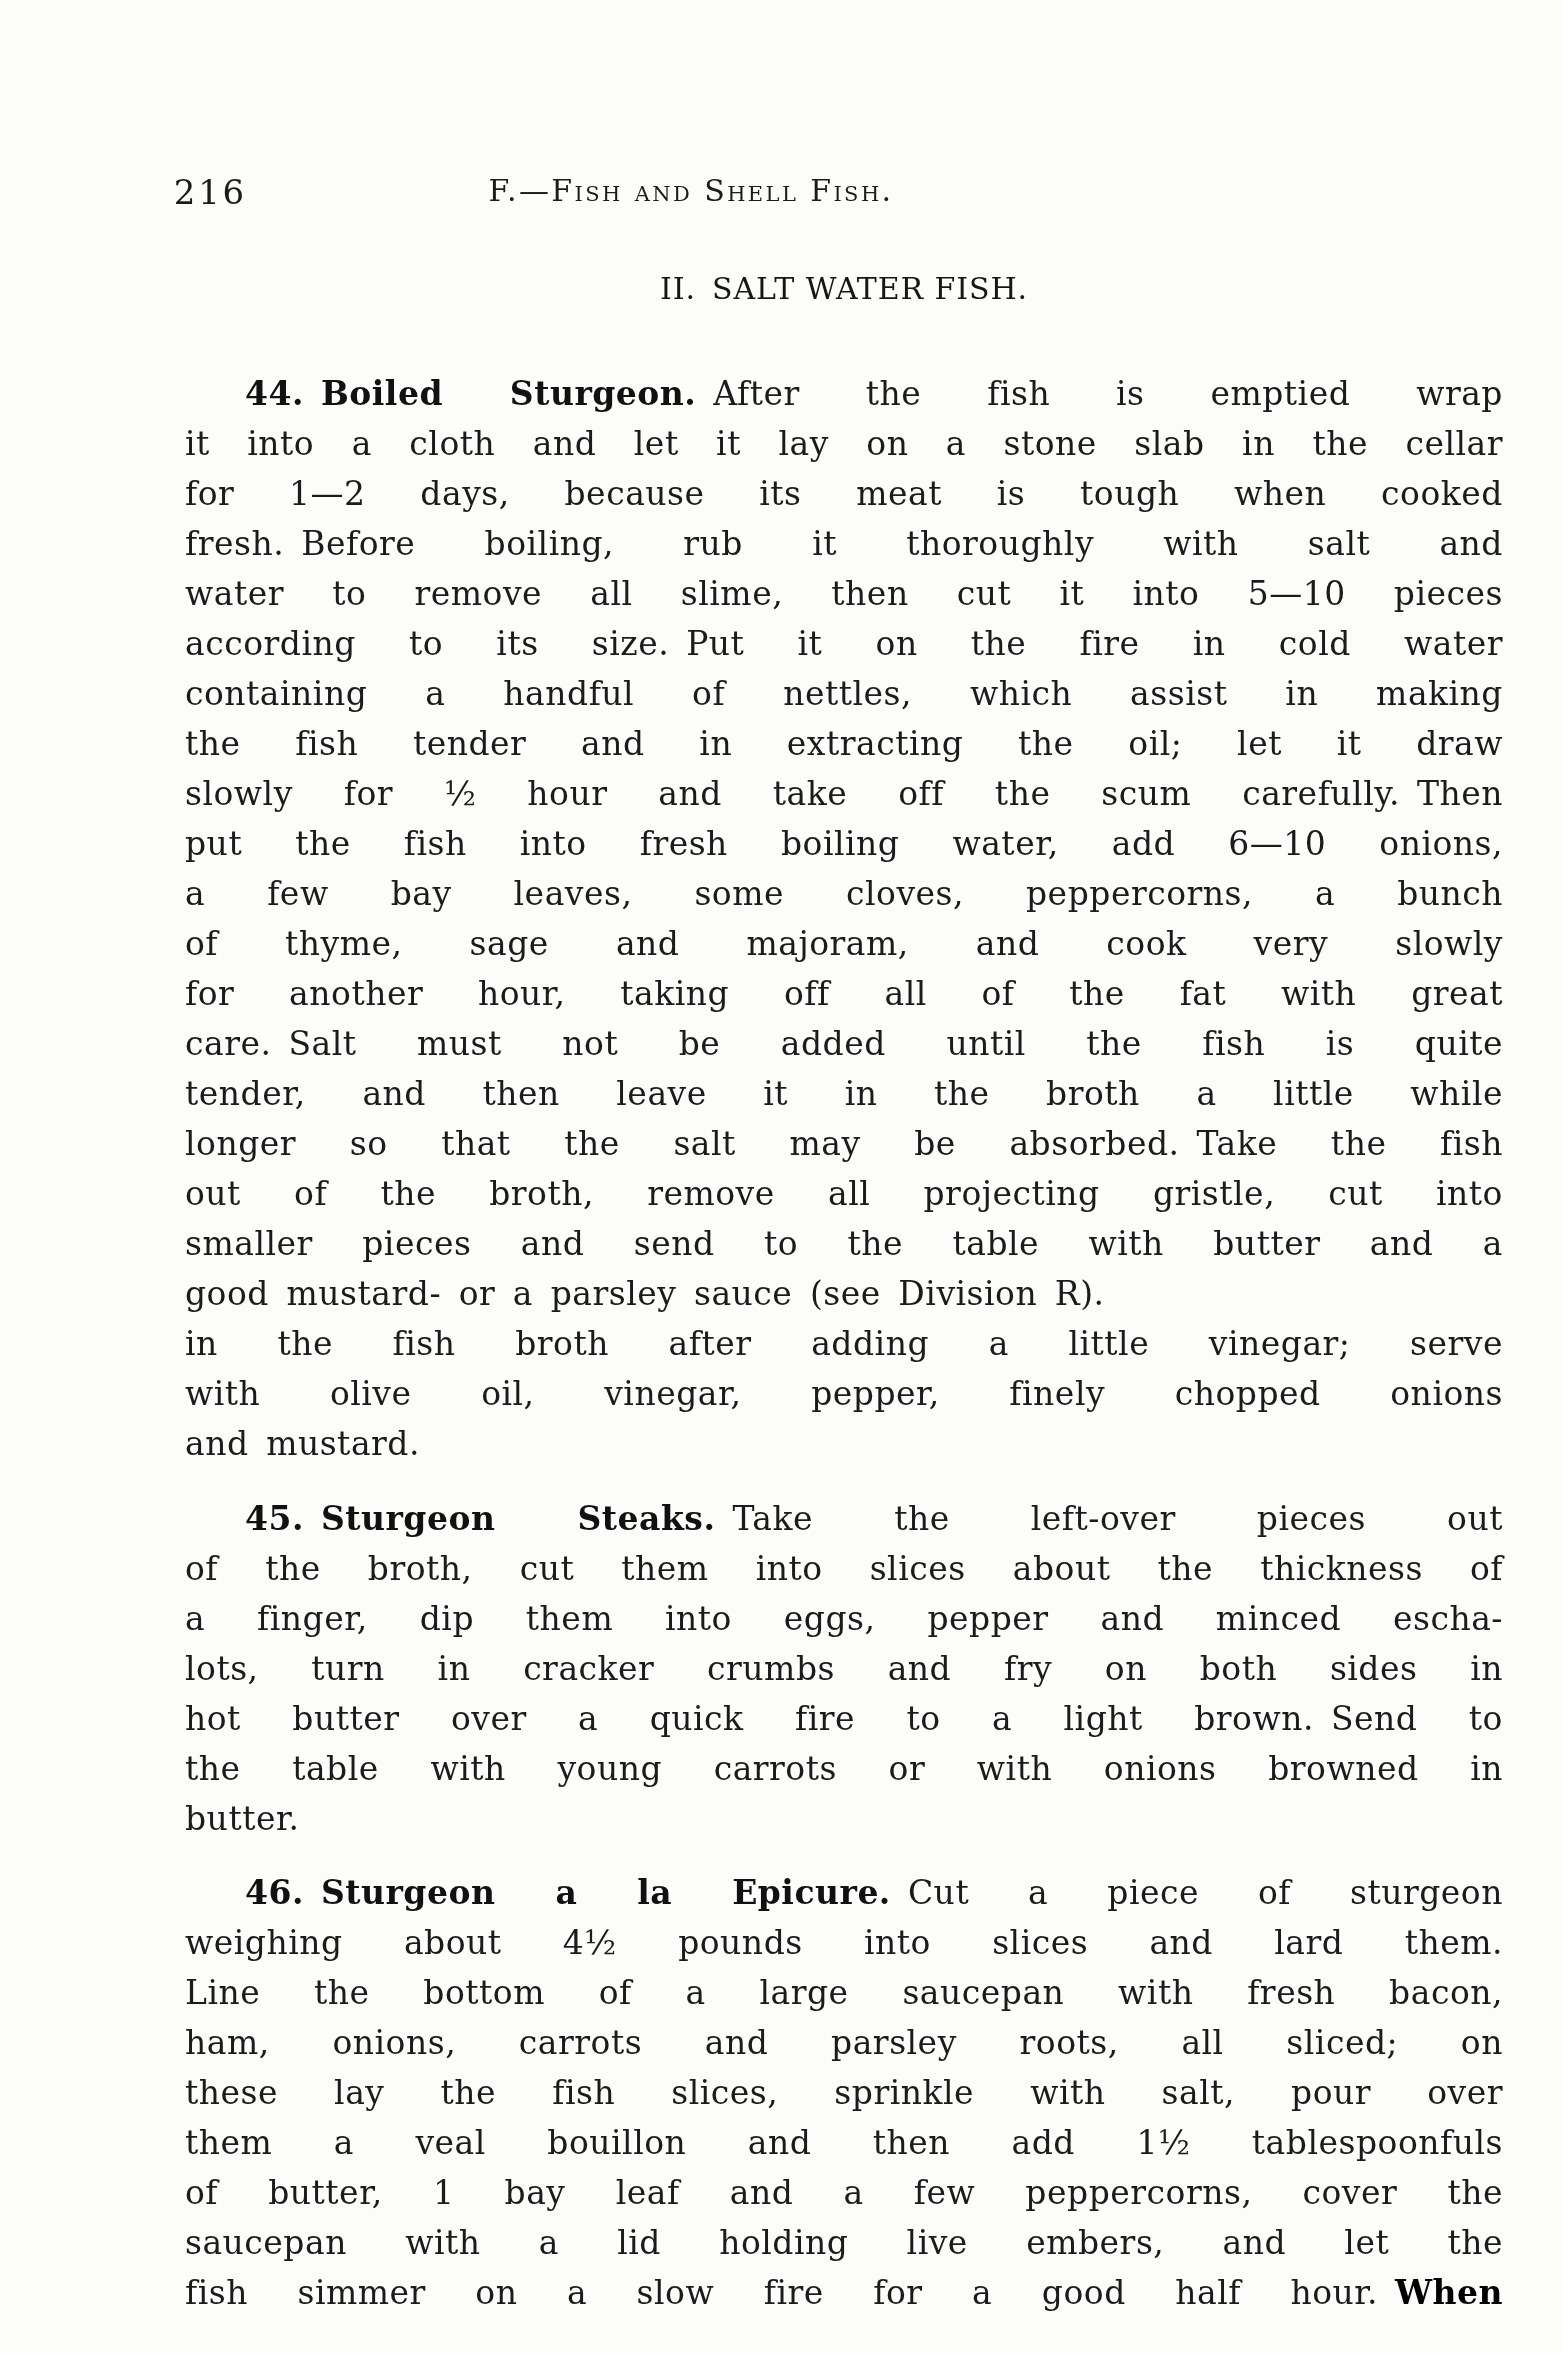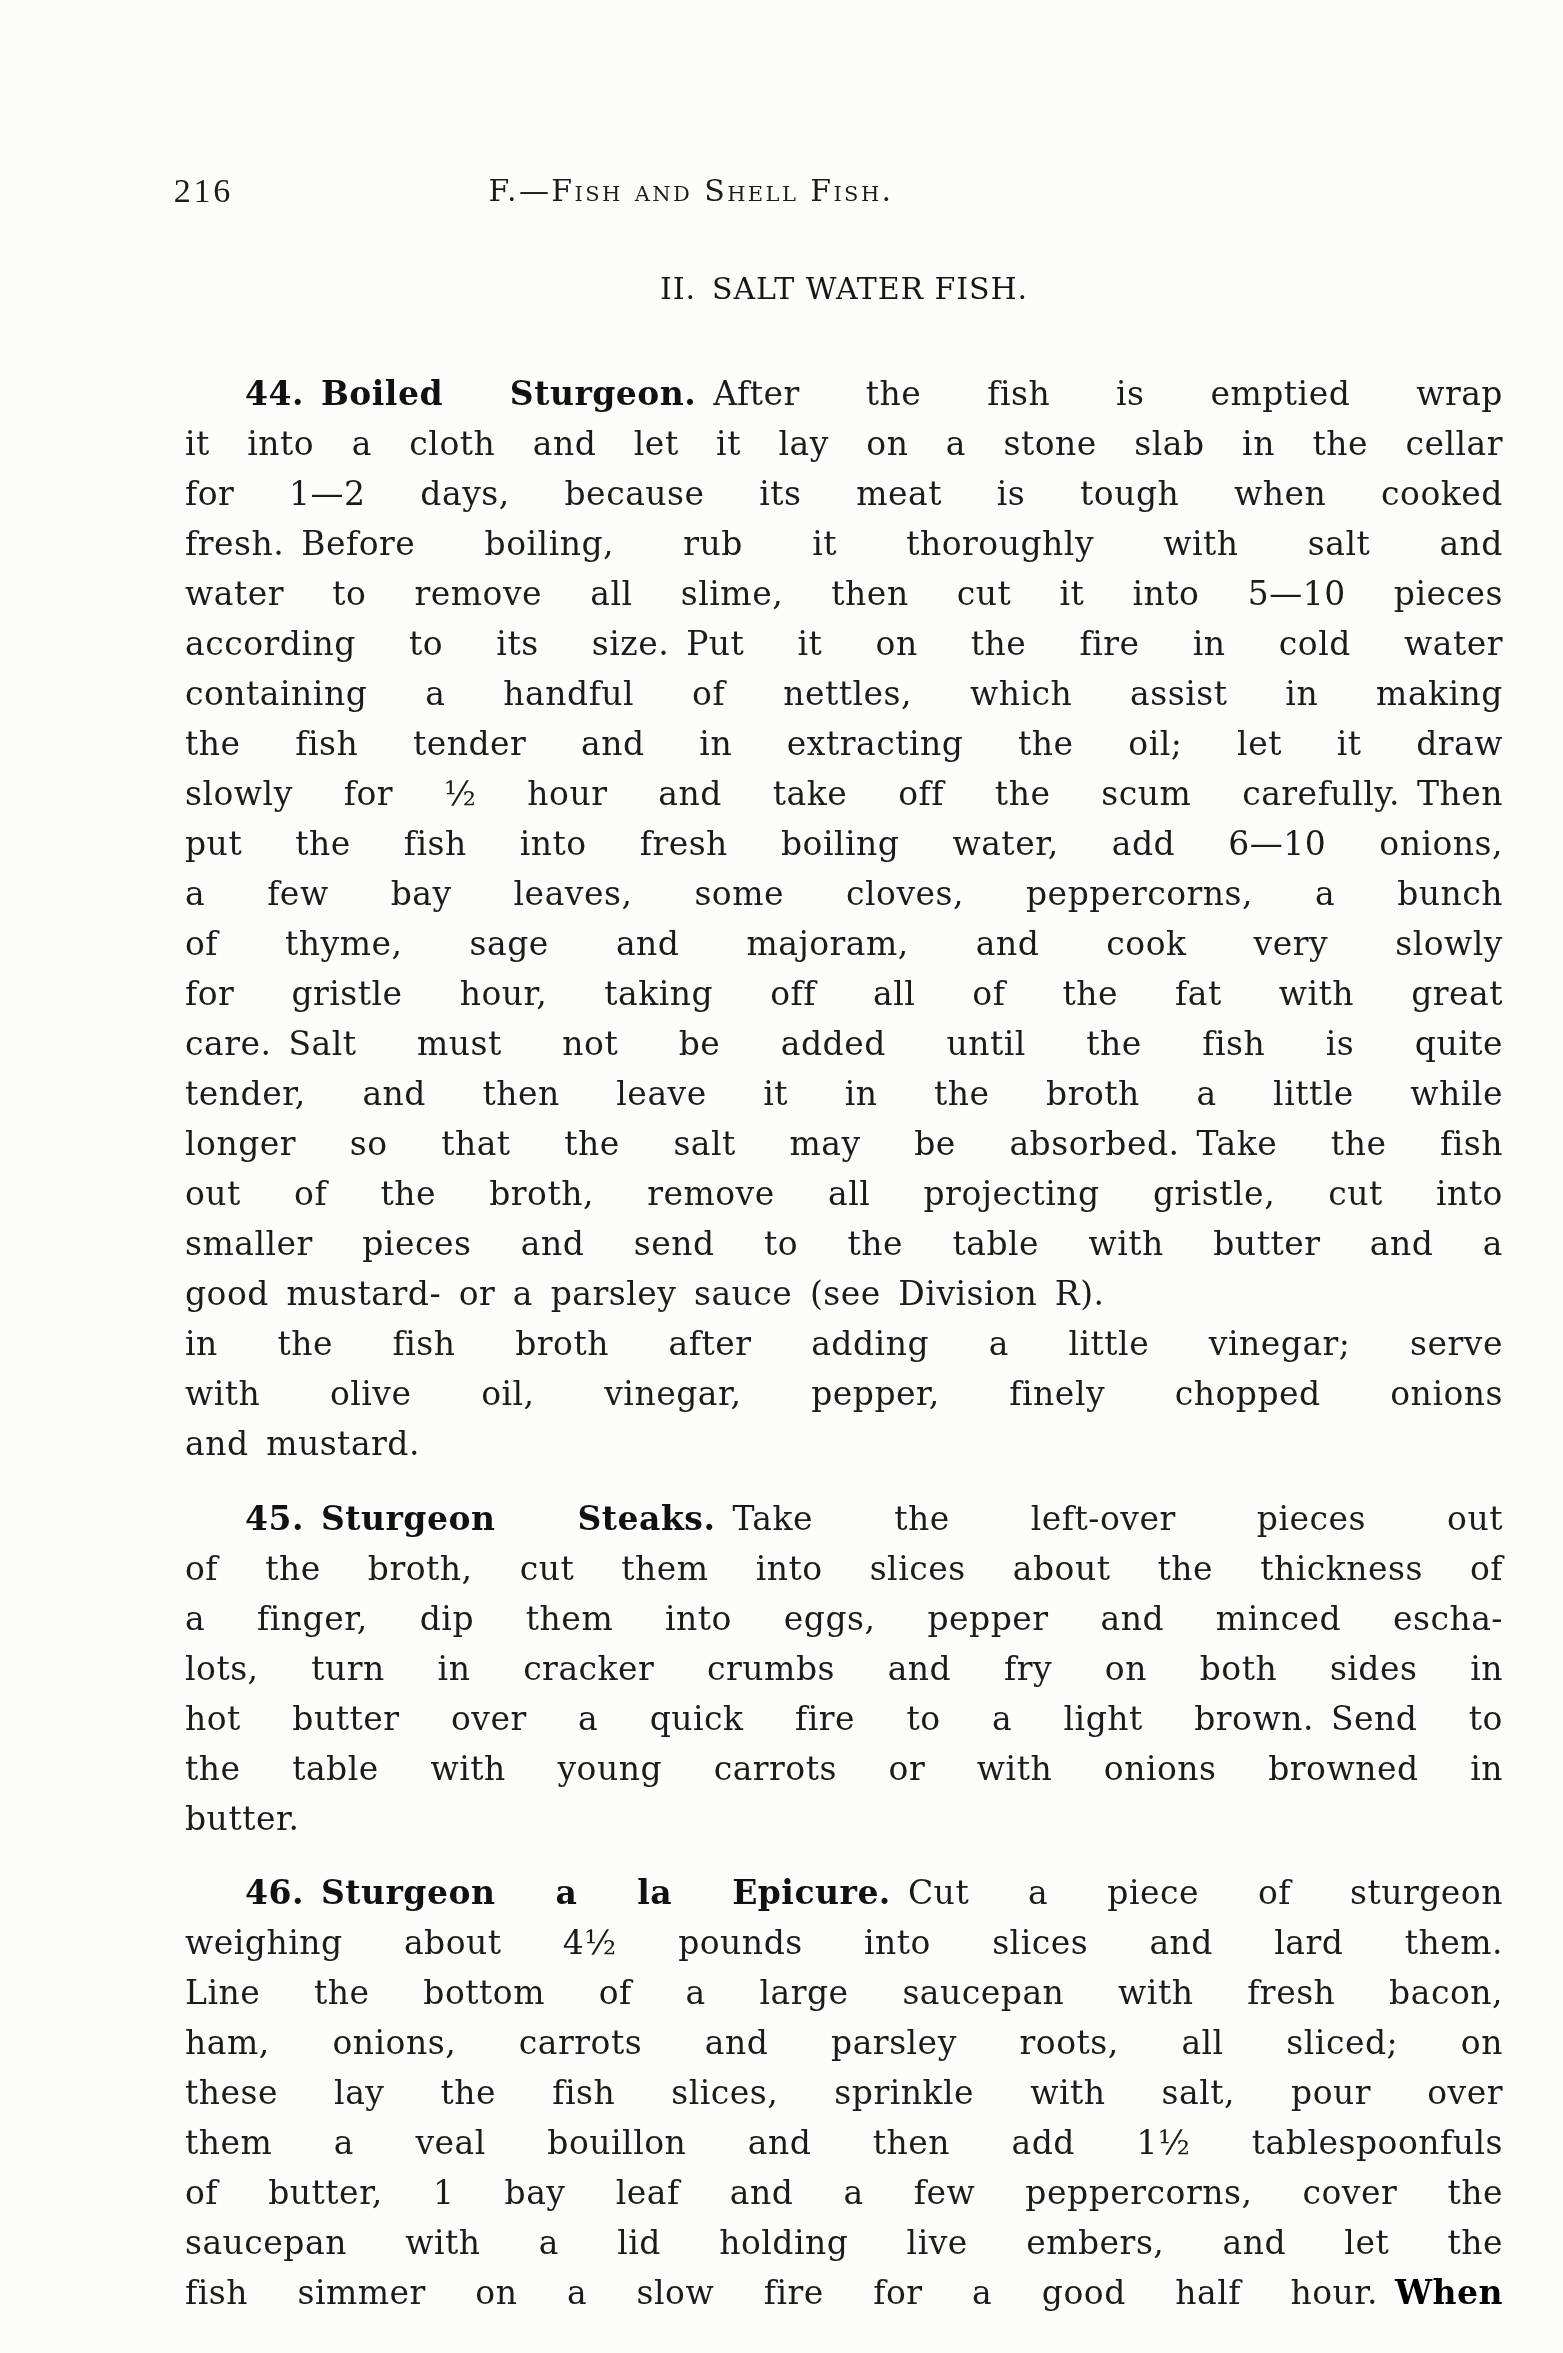--- a/index.html
+++ b/index.html
@@ -25,21 +25,20 @@
     position: relative;
     height: 42px;
     margin-bottom: 56px;
   }
   .page-number {
     position: absolute;
     left: -11.3px;
     top: 0;
     font-size: 34px;
     letter-spacing: 2.8px;
-    font-family: Liberation Serif, serif;
   }
   .head-title {
     position: absolute;
     left: 0;
     right: 306px;
     top: 0.9px;
     text-align: center;
     font-variant: small-caps;
     font-size: 30px;
     letter-spacing: 2.4px;
@@ -109,21 +108,21 @@
             <div class="line">for 1—2 days, because its meat is tough when cooked</div>
             <div class="line">fresh. Before boiling, rub it thoroughly with salt and</div>
             <div class="line">water to remove all slime, then cut it into 5—10 pieces</div>
             <div class="line">according to its size. Put it on the fire in cold water</div>
             <div class="line">containing a handful of nettles, which assist in making</div>
             <div class="line">the fish tender and in extracting the oil; let it draw</div>
             <div class="line">slowly for ½ hour and take off the scum carefully. Then</div>
             <div class="line">put the fish into fresh boiling water, add 6—10 onions,</div>
             <div class="line">a few bay leaves, some cloves, peppercorns, a bunch</div>
             <div class="line">of thyme, sage and majoram, and cook very slowly</div>
-            <div class="line">for gristle hour, taking off all of the fat with great</div>
+            <div class="line">for another hour, taking off all of the fat with great</div>
             <div class="line">care. Salt must not be added until the fish is quite</div>
             <div class="line">tender, and then leave it in the broth a little while</div>
             <div class="line">longer so that the salt may be absorbed. Take the fish</div>
             <div class="line">out of the broth, remove all projecting gristle, cut into</div>
             <div class="line">smaller pieces and send to the table with butter and a</div>
             <div class="line line-last">good mustard- or a parsley sauce (see Division R).</div>
           </div>
       </div>
       <div class="para">
         <div class="lines indent-first">

